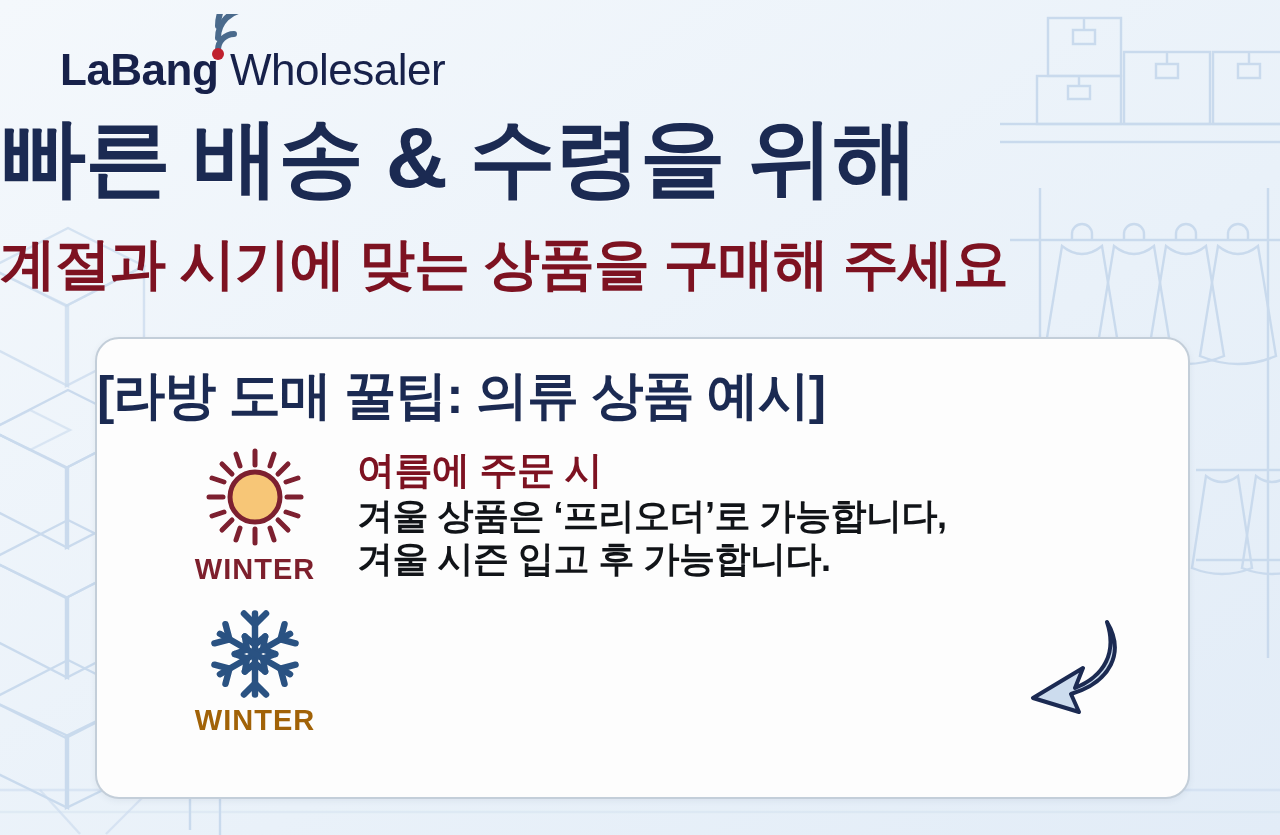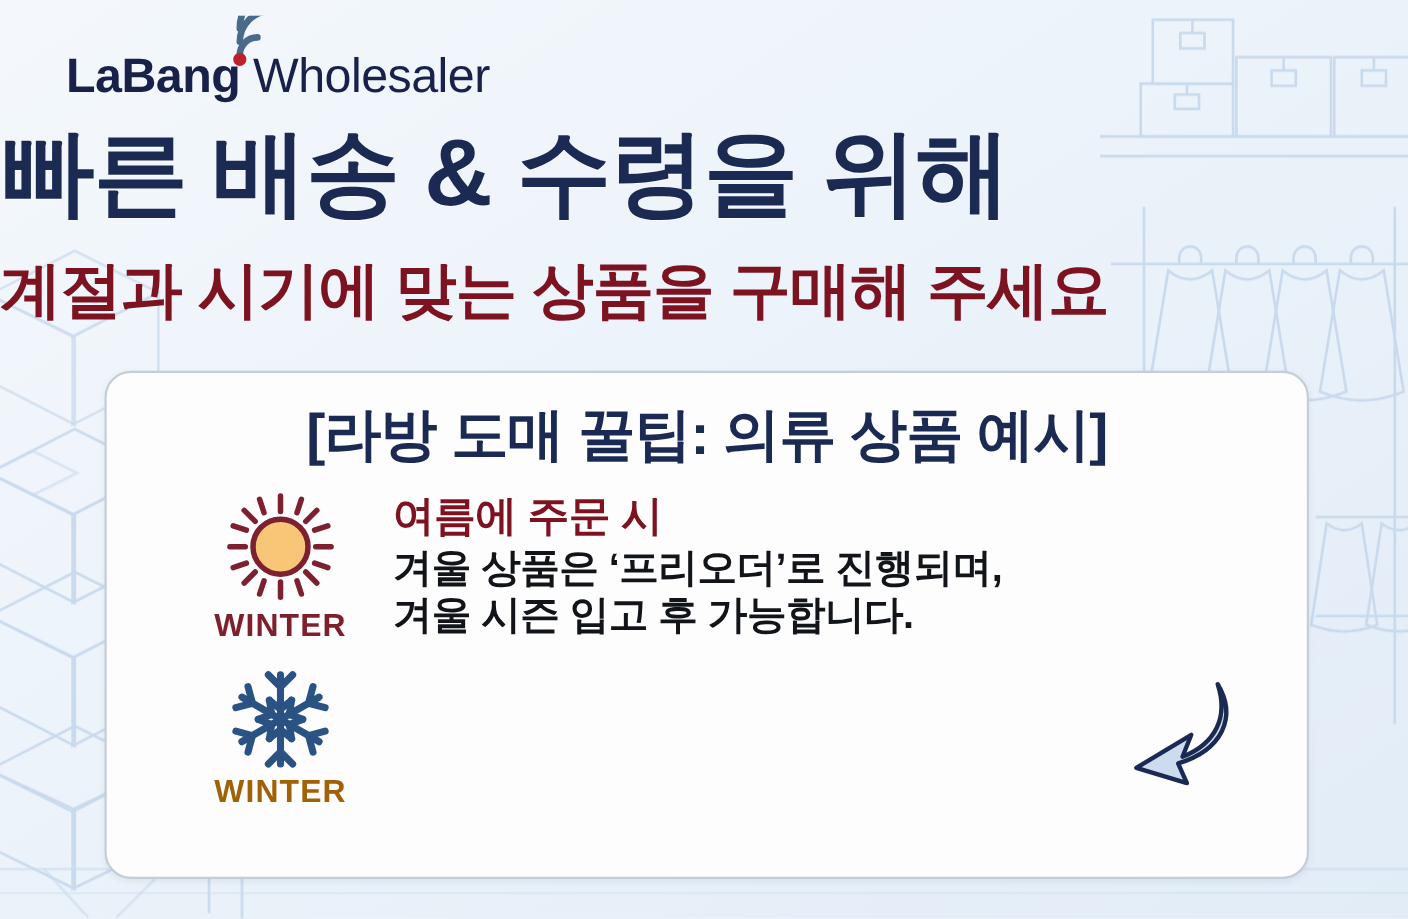--- a/index.html
+++ b/index.html
@@ -56,21 +56,21 @@
     left:95px;top:337px;
     width:1095px;height:462px;
     background:#fdfdfd;
     border:2px solid #c3ced9;
     border-radius:24px;
     box-shadow:0 2px 6px rgba(70,90,120,.08);
     box-sizing:border-box;
     overflow:hidden;
   }
   .card-title{
-    text-align:center;
+    text-align:left;
     font-size:52px;font-weight:700;
     color:#1b2a52;
     letter-spacing:-1px;
     margin-top:22px;
   }
 
   .season-row{
     display:flex;align-items:flex-start;
     padding-left:78px;
   }
@@ -231,21 +231,21 @@
             <line x1="9" y1="71" x2="21" y2="67"></line>
             <line x1="83" y1="37" x2="95" y2="33"></line>
           </g>
           <circle cx="52" cy="52" r="25" fill="#f7c677" stroke="#7d2030" stroke-width="5"></circle>
         </svg>
         <div class="season-label sum">WINTER</div>
       </div>
       <div class="season-body">
         <div class="season-heading">여름에 주문 시</div>
         <div class="season-text">
-          <span class="ln">겨울 상품은 ‘프리오더’로 진행되며,</span>
+          <span class="ln">겨울 상품은 ‘프리오더’로 가능합니다,</span>
           <span class="ln">겨울 시즌 입고 후 가능합니다.</span>
         </div>
       </div>
     </div>
 
     <div class="season-row winter">
       <div class="season-badge">
         <svg class="season-icon" width="92" height="92" viewBox="0 0 100 100">
           <g stroke="#2a5282" stroke-width="7" stroke-linecap="round" fill="none">
             <g>

